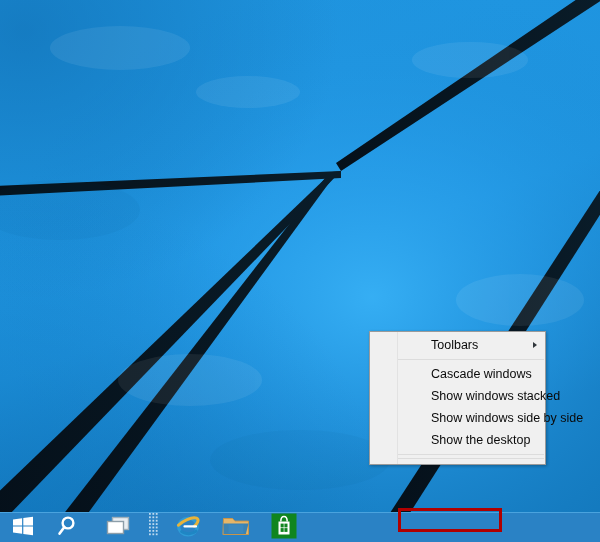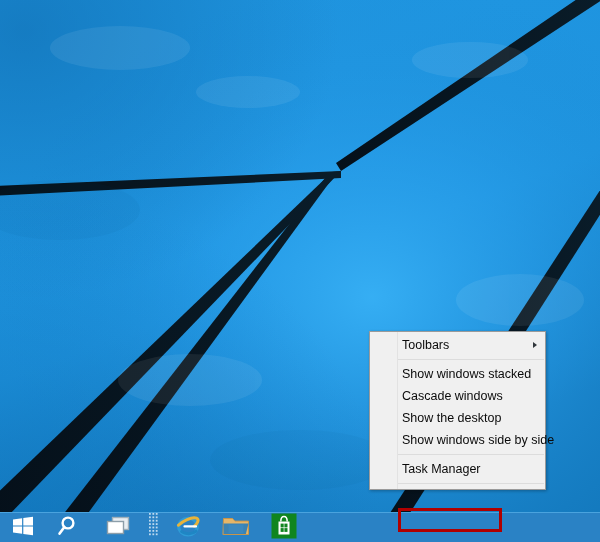--- a/index.html
+++ b/index.html
@@ -87,20 +87,21 @@
     position: relative;
     height: 22px;
     line-height: 22px;
     padding-left: 32px;
     padding-right: 8px;
     font-size: 12.5px;
     color: #0a0a0a;
     white-space: nowrap;
     font-family: "Liberation Sans", sans-serif;
     z-index: 2;
+    margin-left: 29px;
   }
   .menu-item .submenu-arrow {
     position: absolute;
     right: 8px;
     top: 50%;
     transform: translateY(-50%);
     width: 0; height: 0;
     border-left: 4px solid #30363b;
     border-top: 3.5px solid transparent;
     border-bottom: 3.5px solid transparent;
@@ -297,37 +298,34 @@
     <div id="menu-gutter"></div>
 
     <div class="menu-item">
       <span>Toolbars</span>
       <span class="submenu-arrow"></span>
     </div>
 
     <div class="menu-sep"></div>
 
     <div class="menu-item">
+      <span>Cascade windows</span>
+    </div>
+    <div class="menu-item">
       <span>Show windows stacked</span>
     </div>
     <div class="menu-item">
-      <span>Cascade windows</span>
+      <span>Show windows side by side</span>
     </div>
     <div class="menu-item">
       <span>Show the desktop</span>
     </div>
-    <div class="menu-item">
-      <span>Show windows side by side</span>
-    </div>
 
     <div class="menu-sep"></div>
 
-    <div class="menu-item">
-      <span>Task Manager</span>
-    </div>
 
     <div class="menu-sep"></div>
 
 
     <div id="highlight-box" style="border-color: rgb(176, 0, 0); border-width: 3px; top: 176px; left: 28px; height: 24px; width: 104px;"></div>
   </div>
 
 </div>
 
 </body></html>

